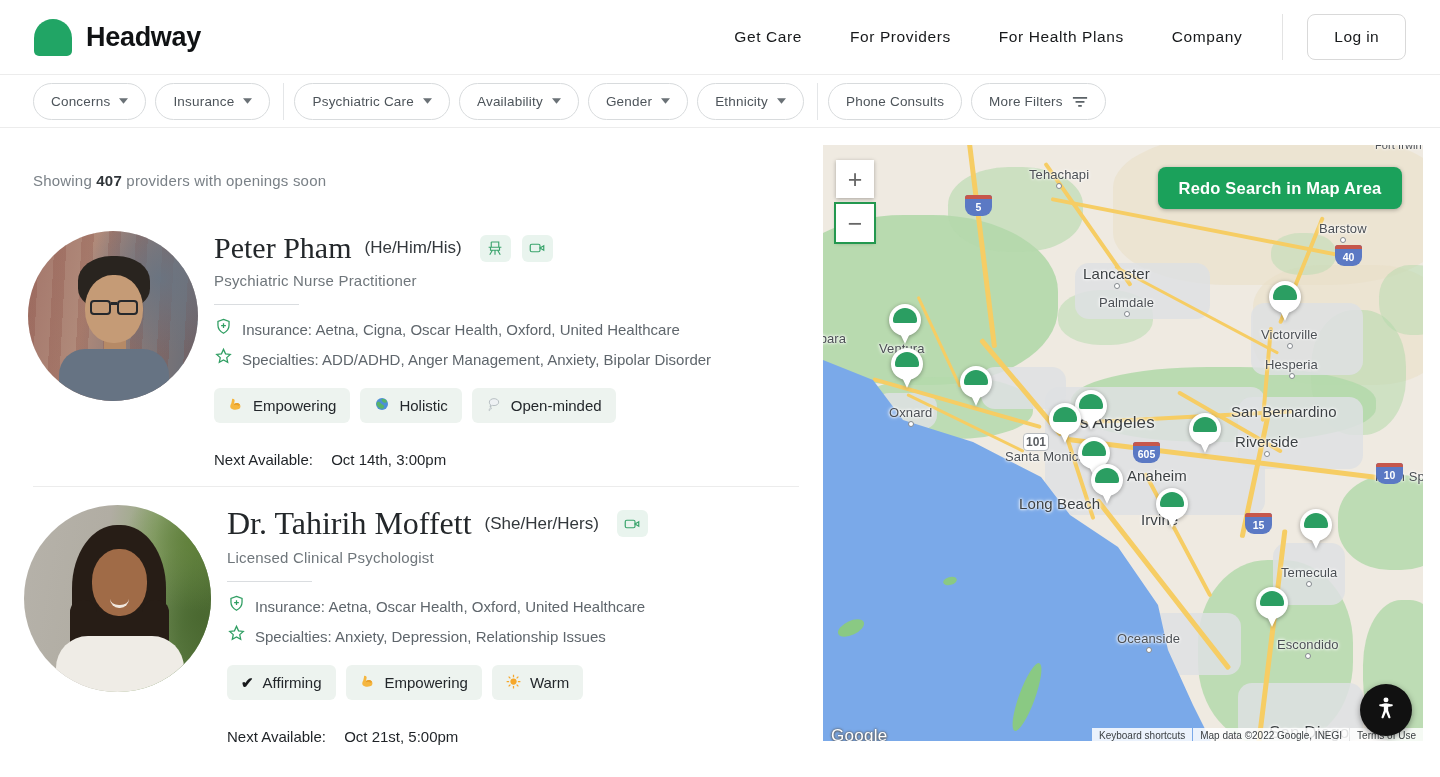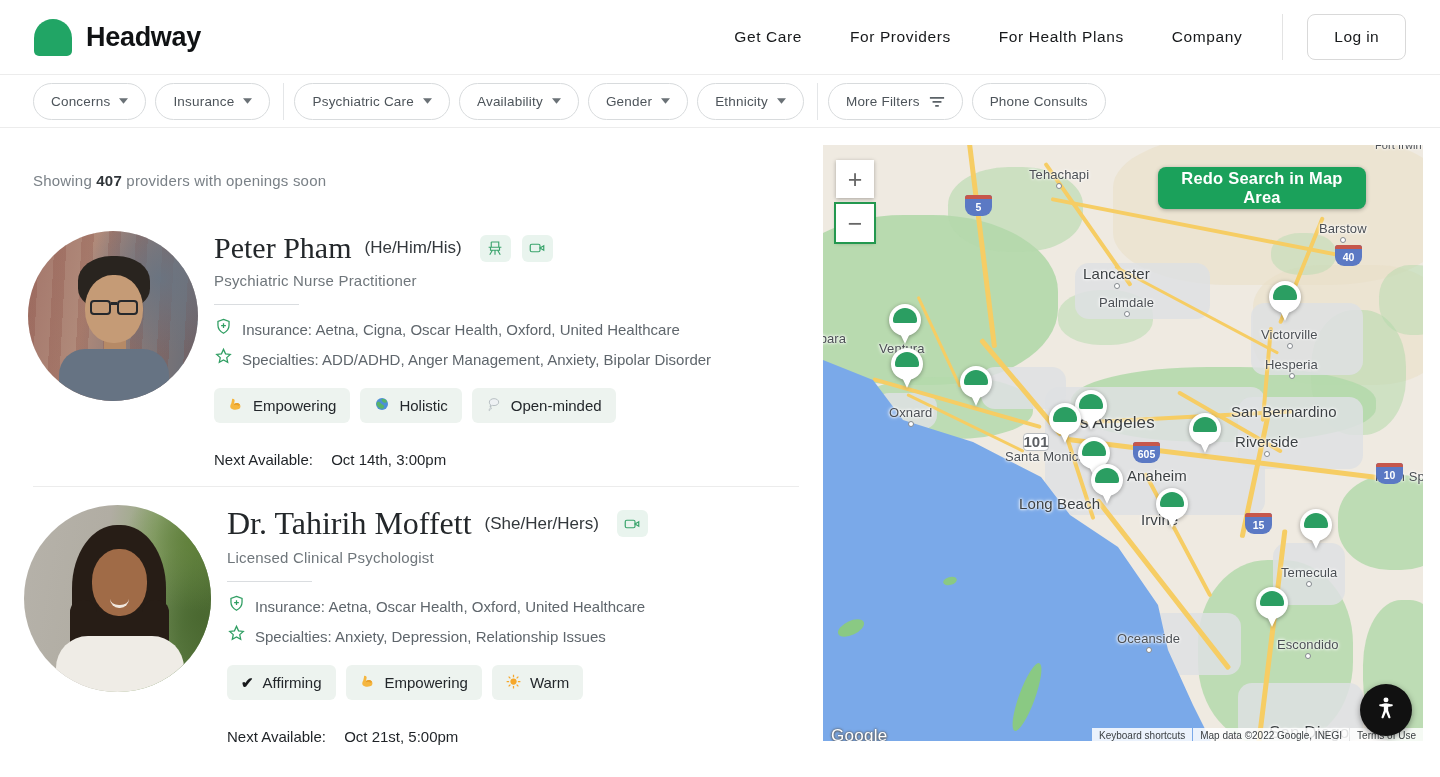--- a/index.html
+++ b/index.html
@@ -83,30 +83,30 @@
   .urban{background:#dee1e3;border-radius:14px;opacity:.85;}
   .road{position:absolute;transform-origin:0 50%;background:#f6cd64;border-radius:2px;}
   .ocean{position:absolute;inset:0;background:#7aa9e9;
     clip-path:polygon(0 215px,50px 235px,80px 275px,150px 297px,218px 332px,247px 370px,295px 402px,335px 460px,345px 505px,370px 560px,388px 596px,0 596px);}
   .island{position:absolute;background:#8ac983;border-radius:50%;}
   .city{position:absolute;font-size:13px;color:#4b4f54;white-space:nowrap;letter-spacing:0.1px;
     text-shadow:0 0 2px #fff,0 0 3px #fff,0 0 4px #fff;}
   .cdot{position:absolute;width:6px;height:6px;border:1.5px solid #84898e;background:#fff;border-radius:50%;}
   .shield{position:absolute;width:27px;height:21px;background:#5b79c4;border-radius:3px 3px 9px 9px;color:#fff;font-size:10.5px;font-weight:700;display:flex;align-items:center;justify-content:center;padding-top:3px;overflow:hidden;}
   .shield::before{content:"";position:absolute;top:0;left:0;right:0;height:4px;background:#c6574b;}
-  .shield-us{position:absolute;width:26px;height:18px;background:#fff;border:1px solid #b9bcbf;border-radius:4px;color:#5d6064;font-size:15px;font-weight:700;display:flex;align-items:flex-end;justify-content:center;}
+  .shield-us{position:absolute;width:26px;height:18px;background:#fff;border:1px solid #b9bcbf;border-radius:4px;color:#5d6064;font-size:12px;font-weight:700;display:flex;align-items:center;justify-content:center;}
   .pin{position:absolute;width:32px;height:44px;filter:drop-shadow(0 1px 2px rgba(0,0,0,.35));cursor:pointer;}
   .pin .bulb{position:absolute;left:0;top:0;width:32px;height:32px;background:#fff;border-radius:50%;}
   .pin .tail{position:absolute;left:9px;top:25px;width:0;height:0;border-left:7px solid transparent;border-right:7px solid transparent;border-top:15px solid #fff;}
   .pin .dome{position:absolute;left:4px;top:4px;width:24px;height:15px;background:#2b9e62;border-radius:12px 12px 2px 2px;}
 
   .zoomctl{position:absolute;left:13px;top:15px;width:40px;}
   .zbtn{width:38px;height:38px;background:#fff;display:flex;align-items:center;justify-content:center;font-size:25px;color:#666;box-shadow:0 1px 4px rgba(0,0,0,.3);cursor:pointer;user-select:none;}
   .zbtn.minus{margin-top:6px;box-shadow:0 0 0 2px #23984f,0 1px 4px rgba(0,0,0,.3);}
-  .redo{position:absolute;left:335px;top:22px;width:208px;height:42px;background:#1ba15b;color:#fff;border:none;border-radius:8px;font-size:16.5px;font-weight:700;letter-spacing:0.2px;display:flex;align-items:center;justify-content:center;box-shadow:0 1px 4px rgba(0,0,0,.3);cursor:pointer;font-family:inherit;}
+  .redo{position:absolute;left:335px;top:22px;width:244px;height:42px;background:#1ba15b;color:#fff;border:none;border-radius:8px;font-size:16.5px;font-weight:700;letter-spacing:0.2px;display:flex;align-items:center;justify-content:center;box-shadow:0 1px 4px rgba(0,0,0,.3);cursor:pointer;font-family:inherit;}
   .glogo{position:absolute;left:8px;bottom:-5px;color:#fff;font-size:17px;font-weight:500;letter-spacing:0.3px;text-shadow:0 0 2px #5f6368,0 0 3px #5f6368,0 1px 2px #5f6368;}
   .attr{position:absolute;right:0;bottom:0;height:13px;display:flex;gap:1px;overflow:hidden;align-items:flex-start;}
   .attr span{background:rgba(255,255,255,.85);font-size:10px;color:#3c4043;padding:2px 7px 8px;white-space:nowrap;}
   .a11y{position:absolute;left:537px;top:539px;width:52px;height:52px;border-radius:50%;background:#111;display:flex;align-items:center;justify-content:center;box-shadow:0 2px 6px rgba(0,0,0,.4);cursor:pointer;}
 </style>
 </head>
 <body>
 
 <div class="header">
   <div class="logo">
@@ -168,29 +168,29 @@
     <div class="pill">
       <span>Ethnicity</span>
       <span style="display: flex;">
         <svg width="9" height="6" viewBox="0 0 10 6">
           <path d="M0 0h10L5 6z" fill="#6a7176"></path>
         </svg>
       </span>
     </div>
     <div class="fdiv"></div>
     <div class="pill">
+      <span>Phone Consults</span>
+    </div>
+    <div class="pill">
       <span>More Filters</span>
       <span style="display: flex;">
         <svg width="16" height="12" viewBox="0 0 18 12" fill="none" stroke="#5b6267" stroke-width="1.8">
           <path d="M1 2.5h16M4 7h10M7 11.5h4"></path>
         </svg>
       </span>
-    </div>
-    <div class="pill">
-      <span>Phone Consults</span>
     </div>
   </div>
 
 <div class="main">
 
   <div class="results">
     <div class="summary">
       <span>Showing</span>
       <b>407</b>
       <span>providers with openings soon</span>

